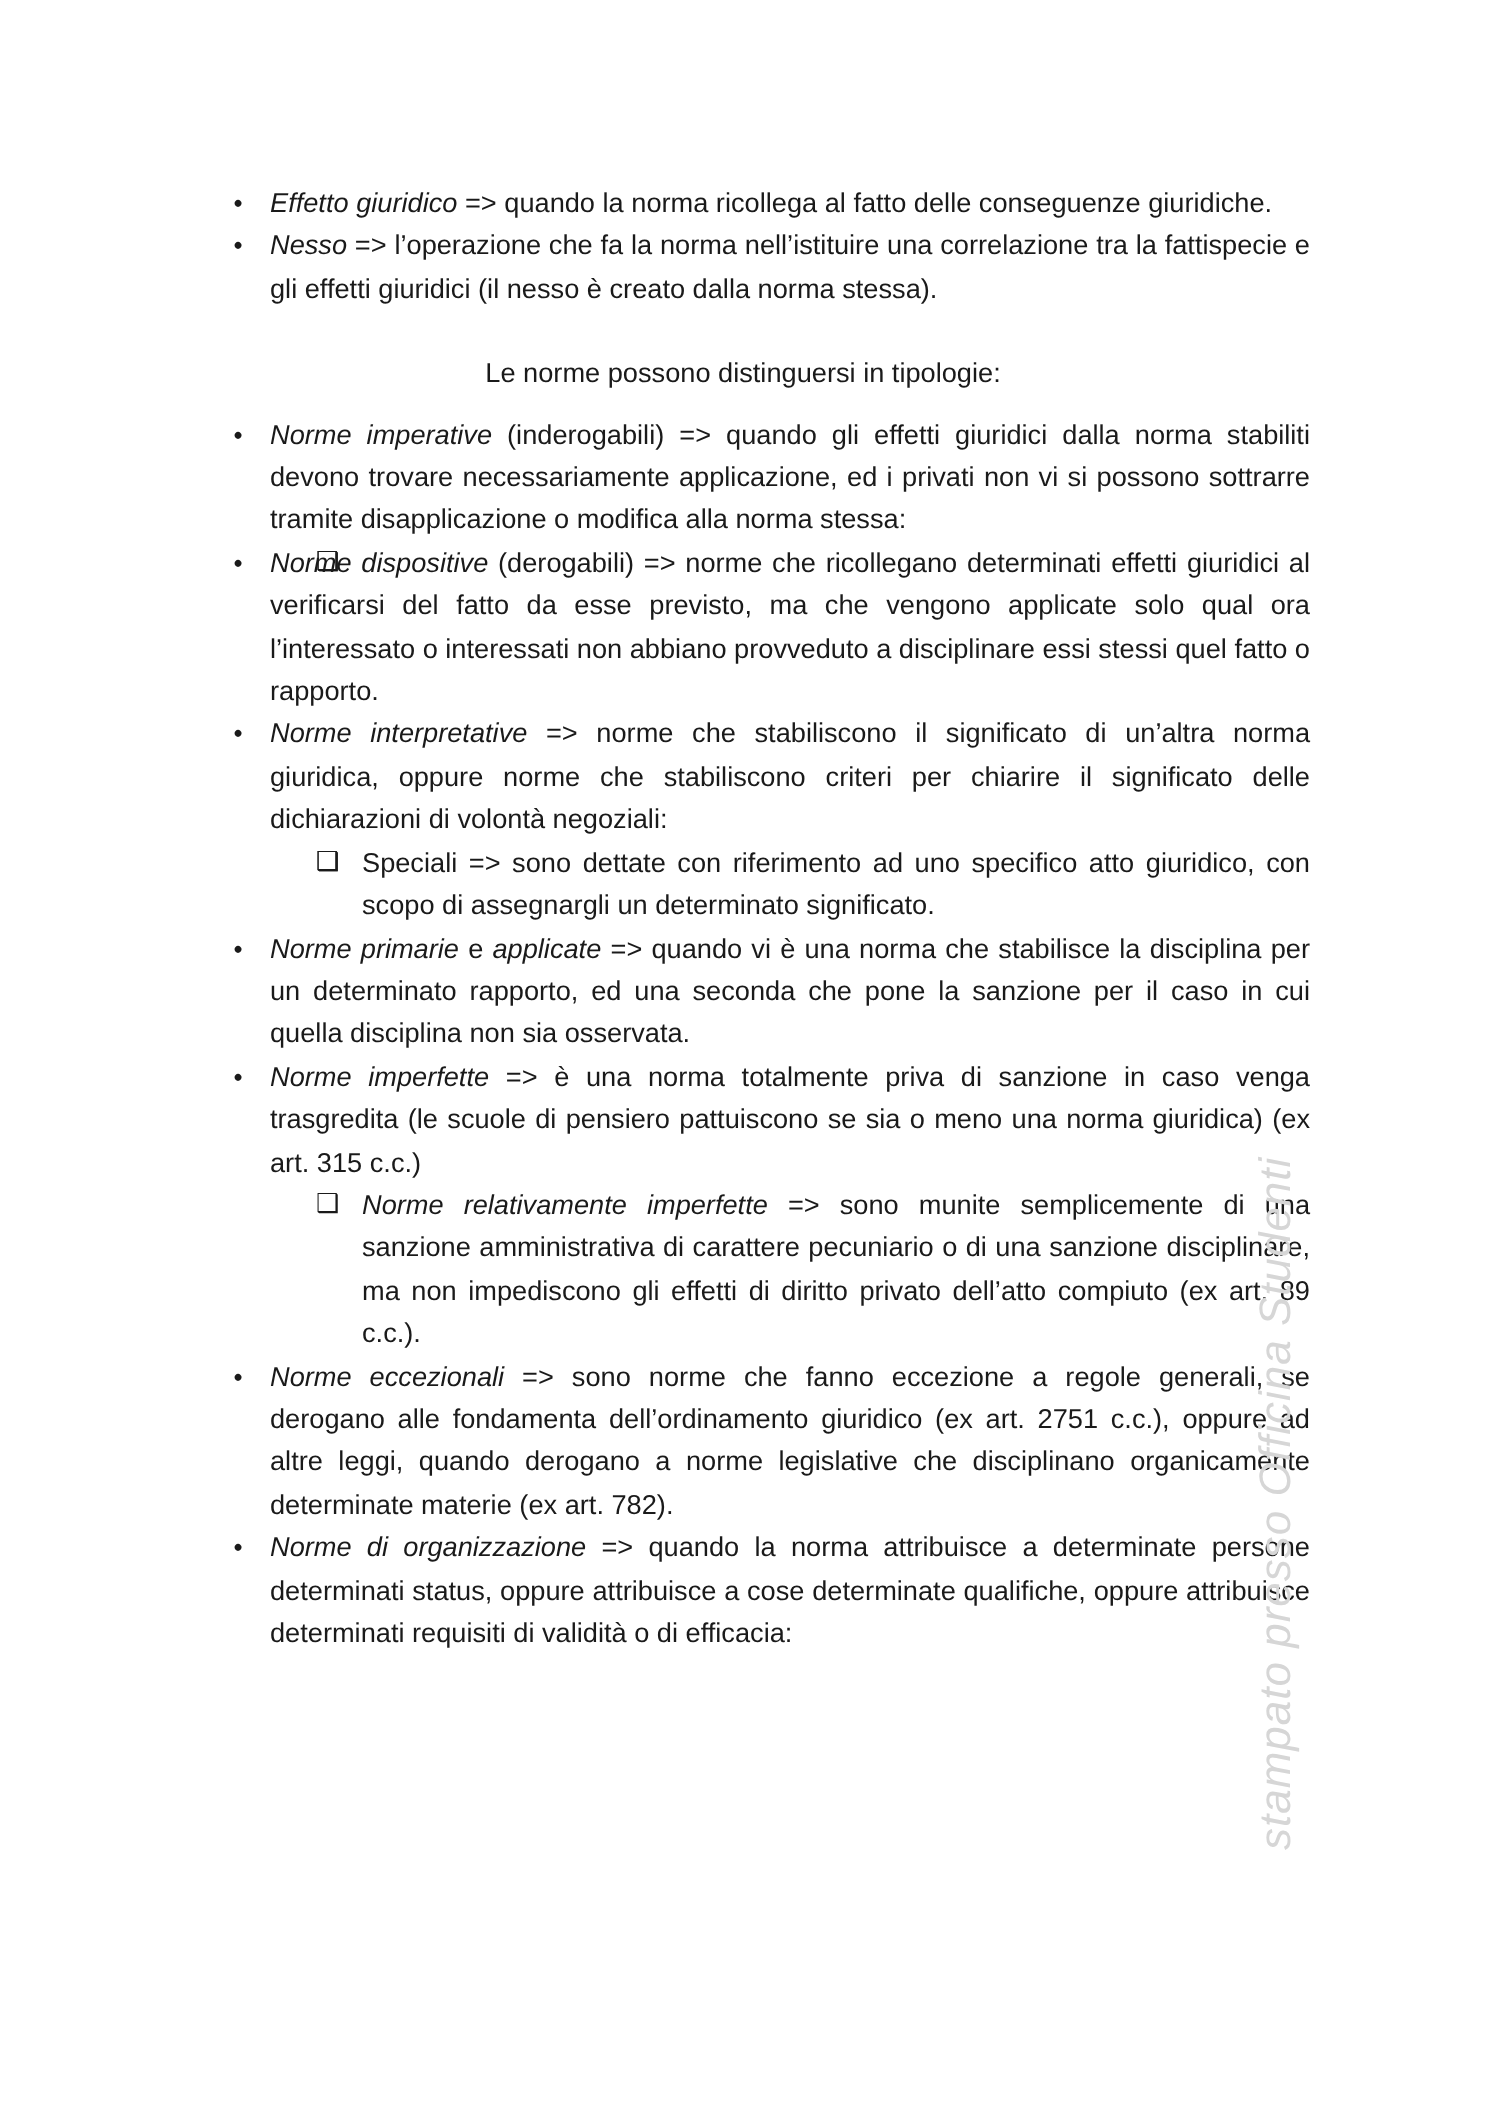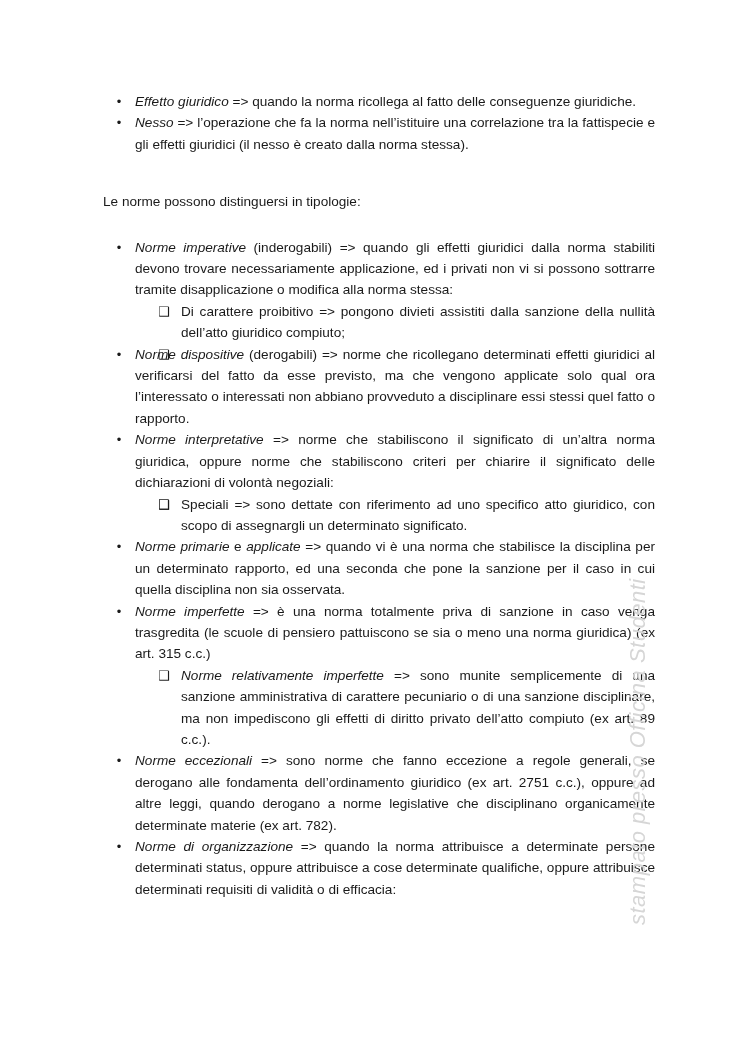--- a/index.html
+++ b/index.html
@@ -14,21 +14,21 @@
   ul { list-style: none; margin: 0; padding: 0; }
   .lvl1 > li { position: relative; padding-left: 47px; text-align: justify; }
   .lvl1 > li > .bullet {
     position: absolute; left: 26px; top: 0; width: 10px; text-align: center; font-size: 13px;
   }
   .lvl2 { margin-top: 0; }
   .lvl2 > li { position: relative; padding-left: 46px; text-align: justify; }
   .lvl2 > li > .box {
     position: absolute; left: 23px; top: 0; font-size: 13px; font-family: "DejaVu Sans", sans-serif;
   }
-  .para { margin: 15px; }
+  .para { margin: 0; text-align: center; }
   .gap { height: 21px; }
   .gap-small { height: 9px; }
   em { }
   .watermark {
     position: absolute; left: 625px; top: 925px;
     transform-origin: left top; transform: rotate(-90deg);
     font-family: "Liberation Sans", sans-serif; font-style: italic;
     font-size: 22px; color: #d6d6d6; white-space: nowrap; letter-spacing: 0.5px;
   }
 </style>
@@ -56,21 +56,20 @@
     <div class="gap-small"></div>
 
     <ul class="lvl1">
 
       <li>
         <span class="bullet">•</span>
         <em>Norme imperative</em><span> (inderogabili) =&gt; quando gli effetti giuridici dalla norma stabiliti devono trovare necessariamente applicazione, ed i privati non vi si possono sottrarre tramite disapplicazione o modifica alla norma stessa:</span>
         <ul class="lvl2">
           <li>
             <span class="box">❑</span>
-            <span>Di carattere proibitivo =&gt; pongono divieti assistiti dalla sanzione della nullità dell’atto giuridico compiuto;</span>
           </li>
           <li>
             <span class="box">❑</span>
           </li>
         </ul>
       </li>
 
       <li>
         <span class="bullet">•</span>
         <em>Norme dispositive</em><span> (derogabili) =&gt; norme che ricollegano determinati effetti giuridici al verificarsi del fatto da esse previsto, ma che vengono applicate solo qual ora l’interessato o interessati non abbiano provveduto a disciplinare essi stessi quel fatto o rapporto.</span>

